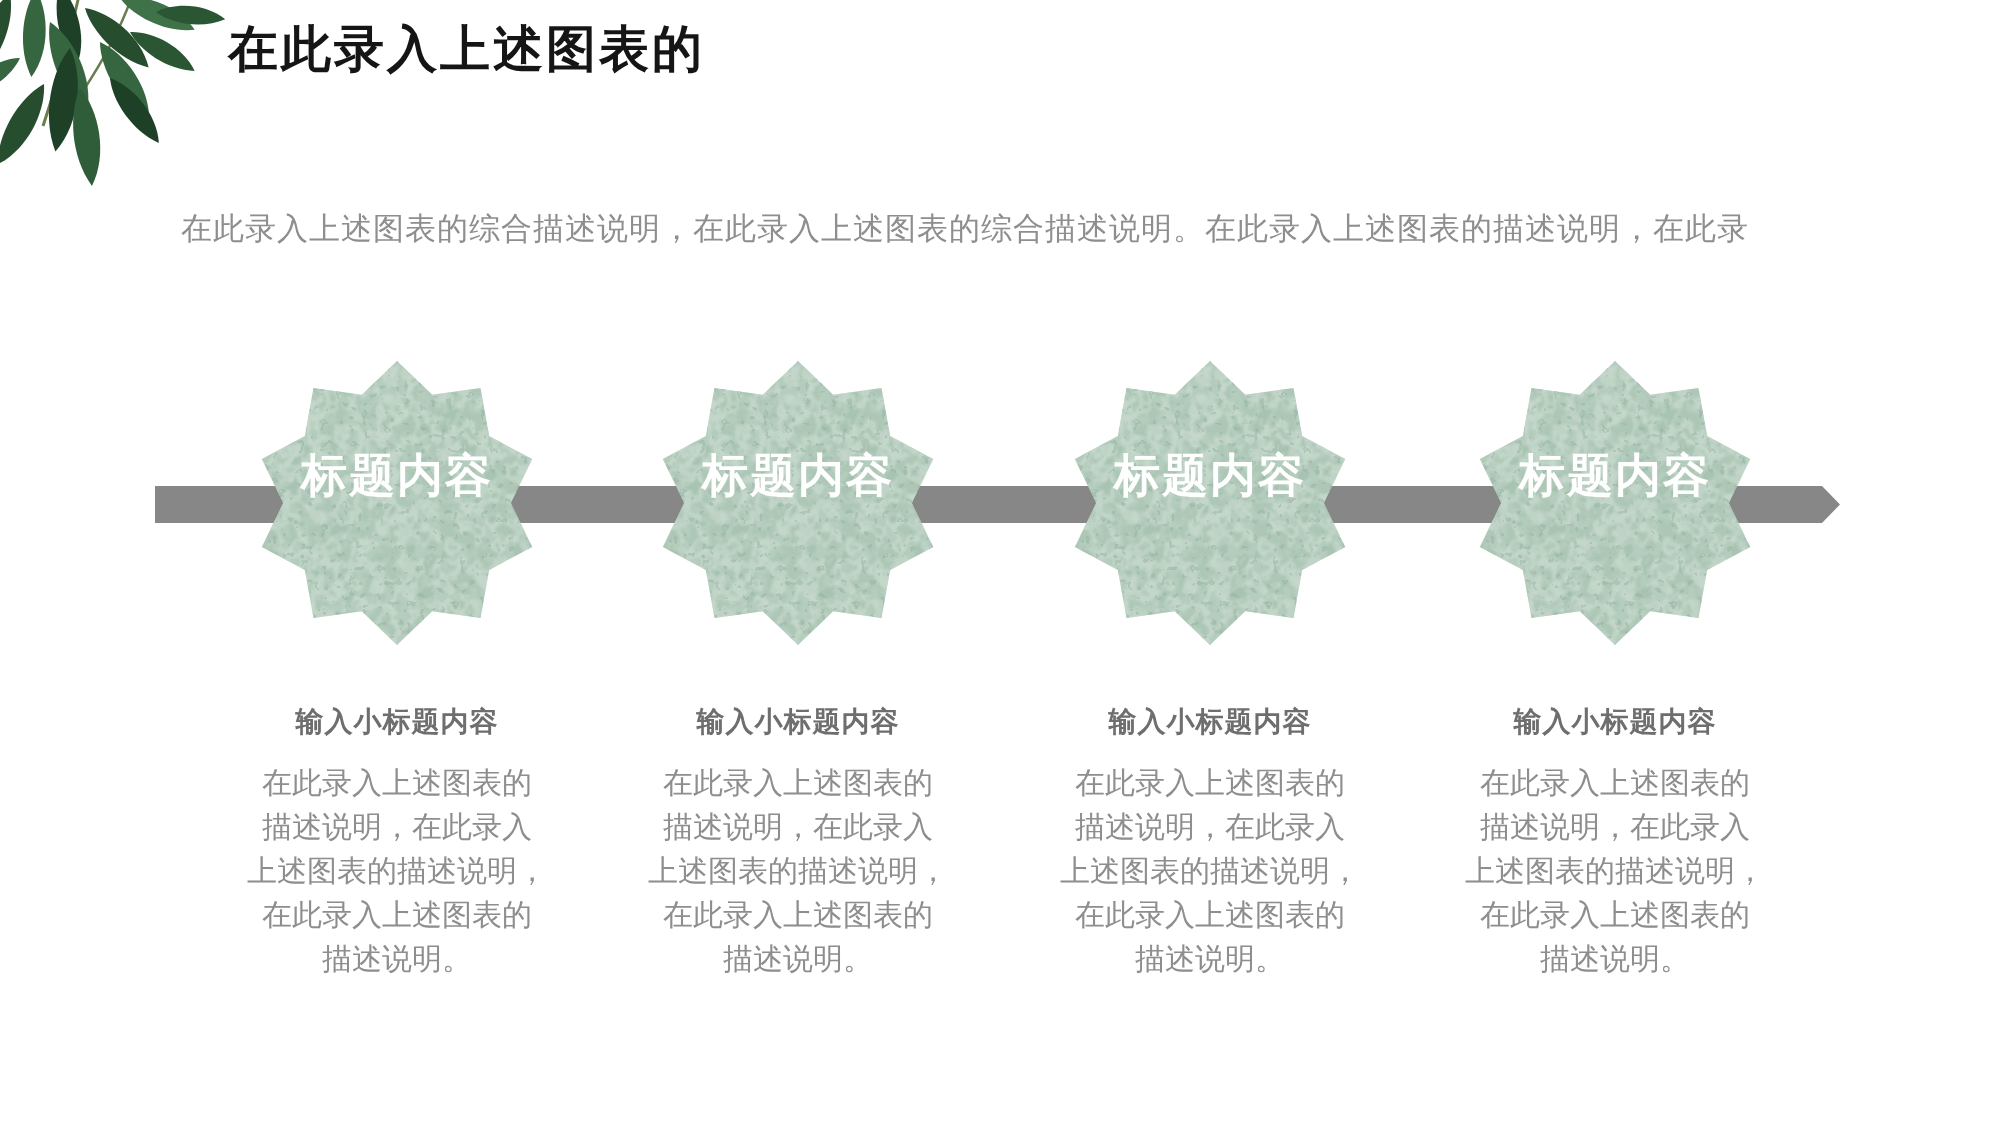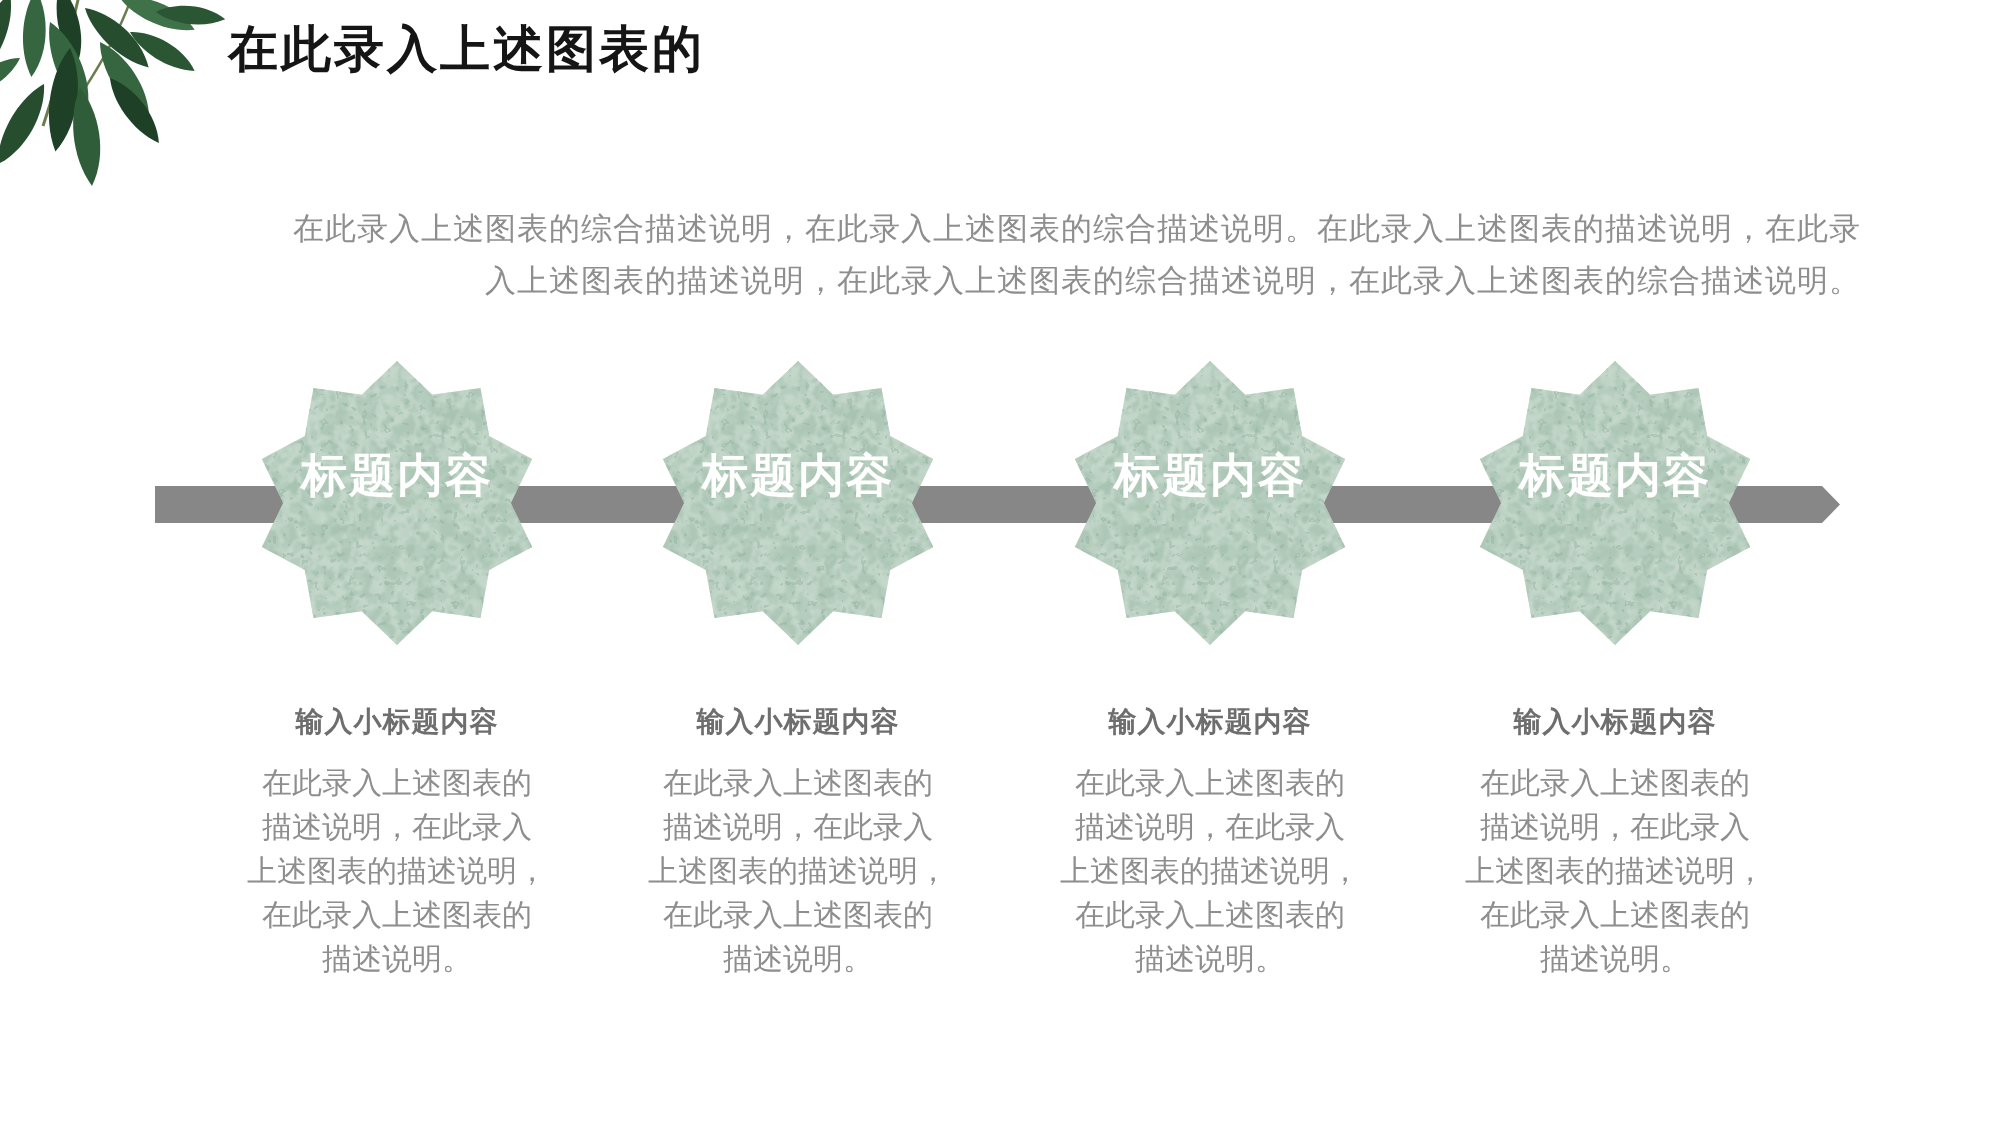--- a/index.html
+++ b/index.html
@@ -5,21 +5,21 @@
   html,body{margin:0;padding:0;background:#ffffff;}
   .slide{
     position:relative;width:2000px;height:1125px;background:#ffffff;overflow:hidden;
     font-family:"Liberation Sans","DejaVu Sans",sans-serif;
   }
   .leaf-decor{position:absolute;left:-12px;top:-14px;width:260px;height:200px;}
   .slide-title{
     position:absolute;left:228px;top:16px;height:66px;line-height:66px;
     font-size:50px;font-weight:700;color:#151515;letter-spacing:3px;white-space:nowrap;
   }
-  .description{position:absolute;left:181px;top:203px;width:1680px;text-align:right;}
+  .description{position:absolute;left:181px;top:203px;width:1680px;}
   .description .dline{
     font-size:31px;line-height:52px;color:#8e8e8e;white-space:nowrap;letter-spacing:1px;
   }
   .arrow-bar{
     position:absolute;left:155px;top:486px;width:1685px;height:37px;background:#878787;
     clip-path:polygon(0 0,1667px 0,100% 50%,1667px 100%,0 100%);
     z-index:1;
   }
   .badge{position:absolute;top:357px;width:292px;height:292px;z-index:2;}
   .badge svg{display:block;width:100%;height:100%;}
@@ -112,21 +112,20 @@
       <use href="#leafShape" transform="translate(92,102) rotate(85) scale(1.7)" fill="#2f5c39"></use>
       <use href="#leafShape" transform="translate(122,92) rotate(55) scale(1.4)" fill="#1e4026"></use>
       <use href="#leafShape" transform="translate(32,72) rotate(150) scale(1.2)" fill="#35663f"></use>
     </g>
   </svg>
 
   <div class="slide-title">在此录入上述图表的</div>
 
   <div class="description">
     <div class="dline">在此录入上述图表的综合描述说明，在此录入上述图表的综合描述说明。在此录入上述图表的描述说明，在此录</div>
-    <div class="dline">入上述图表的描述说明，在此录入上述图表的综合描述说明，在此录入上述图表的综合描述说明。</div>
   </div>
 
   <div class="arrow-bar"></div>
 
   <div class="badge badge-1">
     <svg viewBox="-150 -150 300 300">
         <use href="#wcStar"></use>
       </svg>
   </div>
   <div class="badge badge-2">

